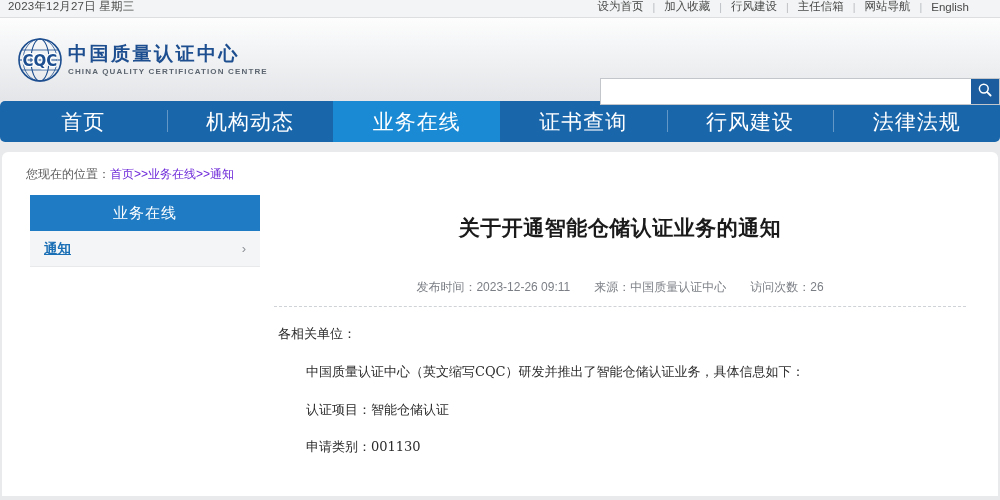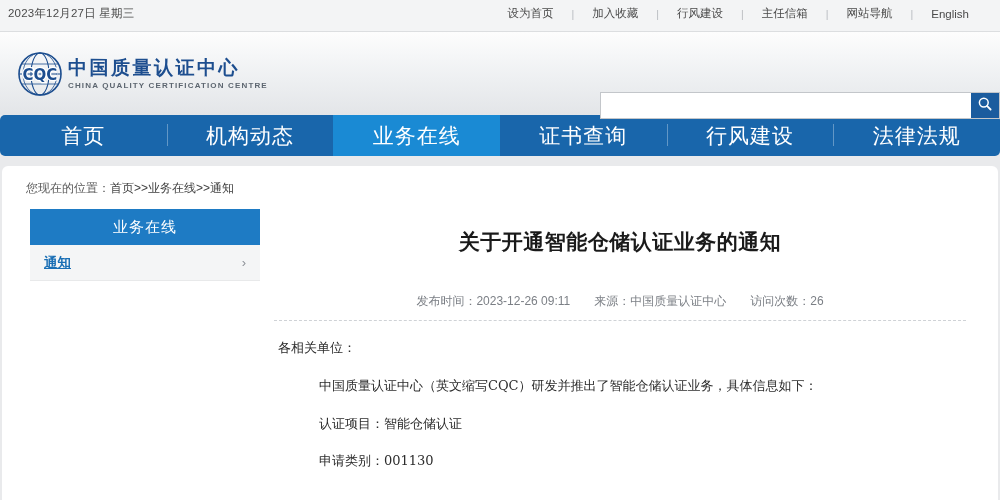--- a/index.html
+++ b/index.html
@@ -5,32 +5,32 @@
   * { box-sizing: border-box; margin: 0; padding: 0; }
   html, body {
     width: 1000px; height: 500px;
     overflow: hidden;
     background: #e9eaec;
     font-family: "Liberation Sans", "DejaVu Sans", sans-serif;
   }
 
   
   .topbar {
-    height: 32px;
+    height: 18px;
     background: #f3f4f5;
     border-bottom: 1px solid #dcdee0;
     display: flex;
     align-items: center;
     justify-content: space-between;
     padding: 0 22px 4px 8px;
     font-size: 11.5px;
     color: #4a4a4a;
   }
   .topbar .date { letter-spacing: .2px; }
-  .toplinks { display: flex; align-items: center; gap: 9px; }
+  .toplinks { display: flex; align-items: center; gap: 0; }
   .toplinks a {
     color: #4a4a4a; text-decoration: none;
     padding: 0 9px; font-size: 11.5px;
   }
   .toplinks .sep { color: #b9bcc0; font-size: 10.5px; }
 
   
   .header {
     height: 83px;
     background: linear-gradient(180deg,#fdfdfd 0%, #eef0f2 55%, #e3e5e8 100%);
@@ -113,21 +113,21 @@
     margin: 0 2px;
     height: 100%;
     padding: 14px 0 0 0;
     display: flex;
     flex-direction: column;
   }
   .breadcrumb {
     font-size: 12px; color: #5a5a5a;
     padding: 0 0 12px 24px;
   }
-  .breadcrumb .crumb { color: #404040; text-decoration: none; }
+  .breadcrumb .crumb { color: #6d28d9; text-decoration: none; }
 
   .content-row { display: flex; flex: 1; min-height: 0; }
 
   
   .sidebar { width: 258px; flex: 0 0 258px; padding-left: 28px; }
   .side-head {
     background: #1e7bc4;
     color: #fff;
     height: 36px;
     display: flex; align-items: center; justify-content: center;
@@ -171,21 +171,21 @@
     border: 0; border-top: 1px dashed #cfd2d6;
     margin: 10px 4px 0 4px;
   }
   .body-text {
     font-family: "DejaVu Serif", "Liberation Serif", serif;
     font-size: 13px;
     color: #2c2c2c;
     line-height: 1.6;
   }
   .body-text p { margin: 17px 0 0 8px; }
-  .body-text p.indent { margin-left: 49px; }
+  .body-text p.indent { margin-left: 36px; }
 </style>
 </head>
 <body>
 
 <div class="topbar">
   <div class="date">2023年12月27日  星期三</div>
   <div class="toplinks">
     <a href="#">设为首页</a>
     <span class="sep">|</span>
     <a href="#">加入收藏</a>

